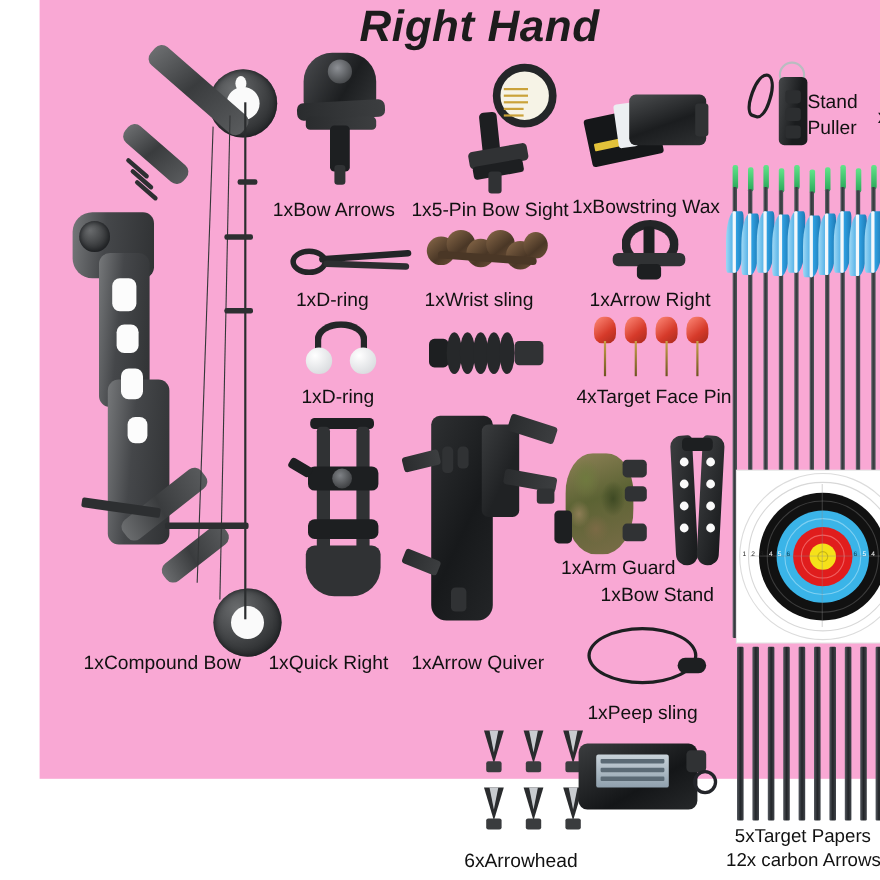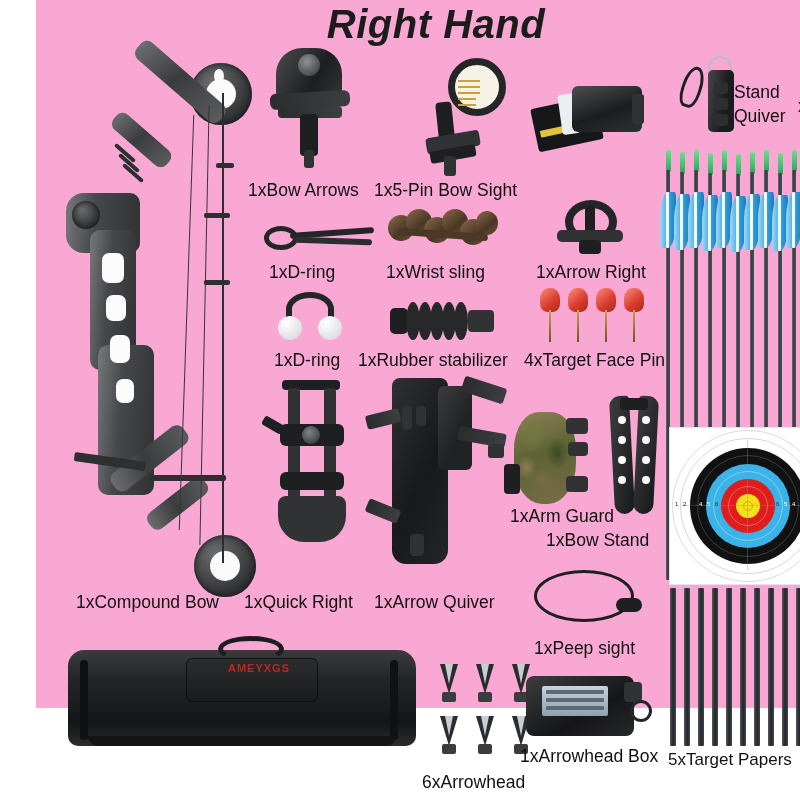--- a/index.html
+++ b/index.html
@@ -311,31 +311,32 @@
   </div>
   <div class="lbl" style="left:338px;top:180px;">1x5-Pin Bow Sight</div>
 
   <div class="piece" style="left:498px;top:80px;width:120px;height:80px;">
     <div class="wax-card" style="left:0px;top:22px;width:66px;height:44px;"></div>
     <div class="wax-yellow" style="left:6px;top:46px;width:46px;"></div>
     <div class="piece" style="left:26px;top:14px;width:18px;height:40px;background:#eceff2;border-radius:3px;transform:rotate(-8deg);"></div>
     <div class="wax-body" style="left:38px;top:6px;width:70px;height:46px;"></div>
     <div class="piece blk2" style="left:98px;top:14px;width:12px;height:30px;border-radius:3px;"></div>
   </div>
+  <div class="lbl" style="left:484px;top:178px;">1xBowstring Wax</div>
 
   <div class="piece" style="left:640px;top:56px;width:80px;height:80px;">
     <div class="puller-ring" style="left:32px;top:0px;width:24px;height:24px;"></div>
     <div class="clip" style="left:6px;top:10px;width:20px;height:42px;transform:rotate(18deg);"></div>
     <div class="puller-body" style="left:32px;top:14px;width:26px;height:62px;"></div>
     <div class="piece" style="left:38px;top:26px;width:14px;height:12px;background:#2c2e30;border-radius:3px;"></div>
     <div class="piece" style="left:38px;top:42px;width:14px;height:12px;background:#2c2e30;border-radius:3px;"></div>
     <div class="piece" style="left:38px;top:58px;width:14px;height:12px;background:#2c2e30;border-radius:3px;"></div>
   </div>
   <div class="lbl" style="left:698px;top:82px;">Stand</div>
-  <div class="lbl" style="left:698px;top:106px;">Quiver</div>
+  <div class="lbl" style="left:698px;top:106px;">Puller</div>
   <div class="lbl" style="left:762px;top:96px;">x1</div>
 
   <div class="piece" style="left:228px;top:210px;width:110px;height:50px;">
     <div class="rope" style="left:0px;top:16px;width:34px;height:24px;"></div>
     <div class="piece" style="left:26px;top:20px;width:84px;height:6px;background:#232527;border-radius:3px;transform:rotate(-4deg);"></div>
     <div class="piece" style="left:30px;top:28px;width:78px;height:6px;background:#2c2e30;border-radius:3px;transform:rotate(2deg);"></div>
   </div>
   <div class="lbl" style="left:233px;top:262px;">1xD-ring</div>
 
   <div class="piece" style="left:352px;top:205px;width:110px;height:52px;">
@@ -366,21 +367,20 @@
 
   <div class="piece" style="left:348px;top:298px;width:120px;height:54px;">
     <div class="piece blk" style="left:6px;top:10px;width:18px;height:26px;border-radius:5px;"></div>
     <div class="stab-rib" style="left:22px;top:4px;width:14px;height:38px;"></div>
     <div class="stab-rib" style="left:34px;top:4px;width:14px;height:38px;"></div>
     <div class="stab-rib" style="left:46px;top:4px;width:14px;height:38px;"></div>
     <div class="stab-rib" style="left:58px;top:4px;width:14px;height:38px;"></div>
     <div class="stab-rib" style="left:70px;top:4px;width:14px;height:38px;"></div>
     <div class="piece blk2" style="left:84px;top:12px;width:26px;height:22px;border-radius:4px;"></div>
   </div>
-  <div class="lbl" style="left:322px;top:350px;">1xRubber stabilizer</div>
 
   <div class="piece" style="left:500px;top:288px;width:118px;height:58px;">
     <div class="tp-head" style="left:4px;top:0px;width:20px;height:24px;"></div>
     <div class="tp-needle" style="left:13px;top:22px;height:32px;"></div>
     <div class="tp-head" style="left:32px;top:0px;width:20px;height:24px;"></div>
     <div class="tp-needle" style="left:41px;top:22px;height:32px;"></div>
     <div class="tp-head" style="left:60px;top:0px;width:20px;height:24px;"></div>
     <div class="tp-needle" style="left:69px;top:22px;height:32px;"></div>
     <div class="tp-head" style="left:88px;top:0px;width:20px;height:24px;"></div>
     <div class="tp-needle" style="left:97px;top:22px;height:32px;"></div>
@@ -434,21 +434,21 @@
     <div class="stand-hole" style="left:36px;top:60px;width:8px;height:8px;"></div>
     <div class="stand-hole" style="left:36px;top:80px;width:8px;height:8px;"></div>
     <div class="piece blk" style="left:14px;top:2px;width:28px;height:12px;border-radius:4px;"></div>
   </div>
   <div class="lbl" style="left:510px;top:530px;">1xBow Stand</div>
 
   <div class="piece" style="left:494px;top:566px;width:120px;height:70px;">
     <div class="peep-loop" style="left:4px;top:4px;width:100px;height:52px;"></div>
     <div class="piece blk" style="left:86px;top:32px;width:26px;height:14px;border-radius:7px;"></div>
   </div>
-  <div class="lbl" style="left:498px;top:638px;">1xPeep sight</div>
+  <div class="lbl" style="left:498px;top:638px;">1xPeep sling</div>
 
   <div class="piece" style="left:628px;top:150px;width:170px;height:430px;">
     <div class="arrow-nock" style="left:2px;top:0px;height:22px;"></div>
     <div class="arrow-shaft" style="left:2px;top:20px;height:410px;"></div>
     <div class="vane" style="left:-4px;top:42px;width:16px;height:56px;"></div>
     <div class="vane-w" style="left:2px;top:42px;height:56px;"></div>
 
     <div class="arrow-nock" style="left:16px;top:2px;height:22px;"></div>
     <div class="arrow-shaft" style="left:16px;top:22px;height:408px;"></div>
     <div class="vane" style="left:10px;top:44px;width:16px;height:56px;"></div>
@@ -540,30 +540,22 @@
     <div class="carbon" style="left:56px;top:0px;height:158px;"></div>
     <div class="carbon" style="left:70px;top:0px;height:158px;"></div>
     <div class="carbon" style="left:84px;top:0px;height:158px;"></div>
     <div class="carbon" style="left:98px;top:0px;height:158px;"></div>
     <div class="carbon" style="left:112px;top:0px;height:158px;"></div>
     <div class="carbon" style="left:126px;top:0px;height:158px;"></div>
     <div class="carbon" style="left:140px;top:0px;height:158px;"></div>
     <div class="carbon" style="left:154px;top:0px;height:158px;"></div>
   </div>
   <div class="lbl sm" style="left:632px;top:750px;">5xTarget Papers</div>
-
-  <div class="piece" style="left:32px;top:640px;width:350px;height:120px;">
-    <div class="bag-body" style="left:0px;top:10px;width:348px;height:96px;"></div>
-    <div class="bag-pocket" style="left:118px;top:18px;width:132px;height:44px;"></div>
-    <div class="bag-logo" style="left:160px;top:22px;">AMEYXGS</div>
-    <div class="bag-handle" style="left:150px;top:-4px;width:66px;height:26px;"></div>
-    <div class="piece" style="left:12px;top:20px;width:8px;height:80px;background:#0f1113;border-radius:4px;"></div>
-    <div class="piece" style="left:322px;top:20px;width:8px;height:80px;background:#0f1113;border-radius:4px;"></div>
-    <div class="piece" style="left:20px;top:96px;width:308px;height:10px;background:#121416;border-radius:0 0 10px 10px;"></div>
-  </div>
+  <div class="lbl sm" style="left:624px;top:772px;">12x carbon Arrows</div>
+
 
   <div class="piece" style="left:400px;top:664px;width:110px;height:110px;">
     <div class="ah" style="left:4px;top:0px;"></div>
     <div class="ah-in" style="left:9px;top:0px;"></div>
     <div class="ah-base" style="left:6px;top:28px;width:14px;height:10px;"></div>
 
     <div class="ah" style="left:40px;top:0px;"></div>
     <div class="ah-in" style="left:45px;top:0px;"></div>
     <div class="ah-base" style="left:42px;top:28px;width:14px;height:10px;"></div>
 
@@ -587,15 +579,14 @@
 
   <div class="piece" style="left:490px;top:676px;width:130px;height:70px;">
     <div class="box-body" style="left:0px;top:0px;width:108px;height:60px;"></div>
     <div class="box-inner" style="left:16px;top:10px;width:66px;height:30px;"></div>
     <div class="piece" style="left:20px;top:14px;width:58px;height:4px;background:#5b6a75;border-radius:1px;"></div>
     <div class="piece" style="left:20px;top:22px;width:58px;height:4px;background:#5b6a75;border-radius:1px;"></div>
     <div class="piece" style="left:20px;top:30px;width:58px;height:4px;background:#5b6a75;border-radius:1px;"></div>
     <div class="piece blk2" style="left:98px;top:6px;width:18px;height:20px;border-radius:4px;"></div>
     <div class="piece" style="left:104px;top:24px;width:22px;height:22px;border:3px solid #23252a;border-radius:50%;"></div>
   </div>
-  <div class="lbl" style="left:484px;top:746px;">1xArrowhead Box</div>
 
 </div>
 
 </body></html>

